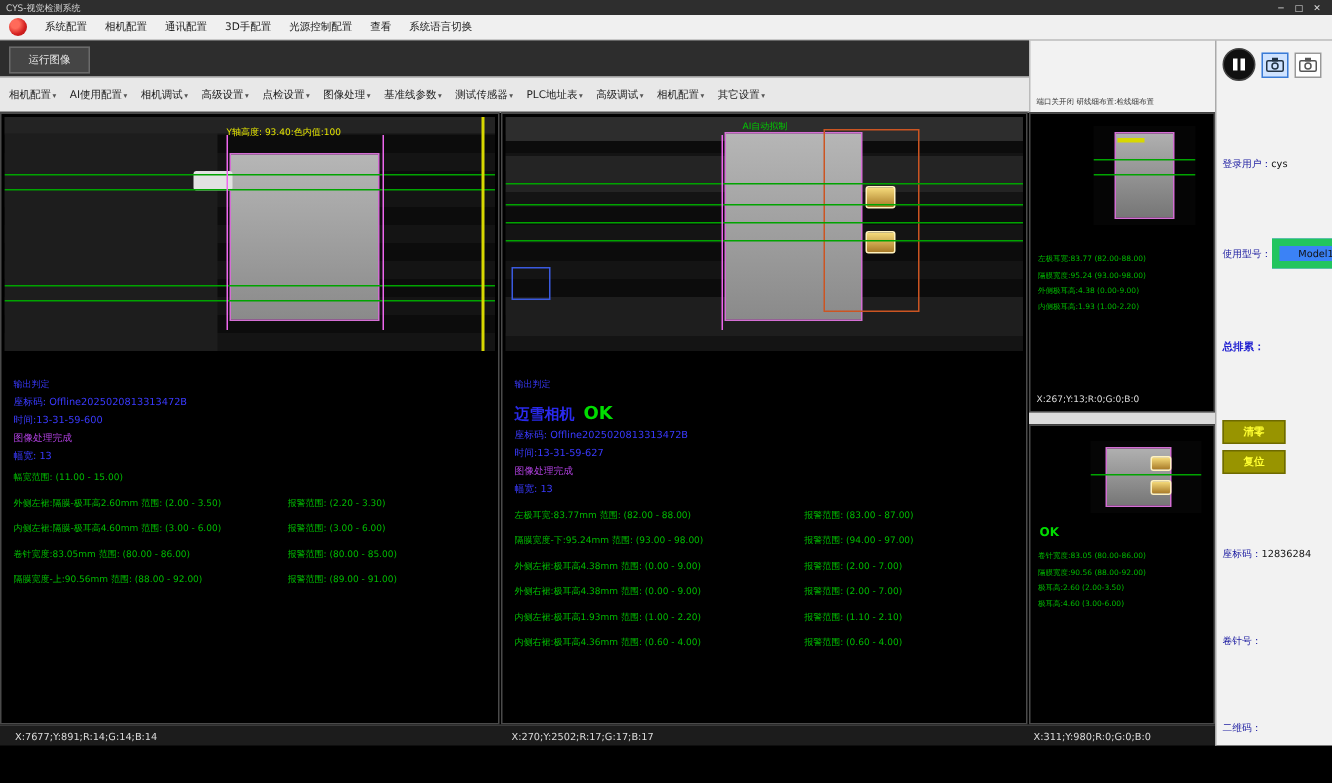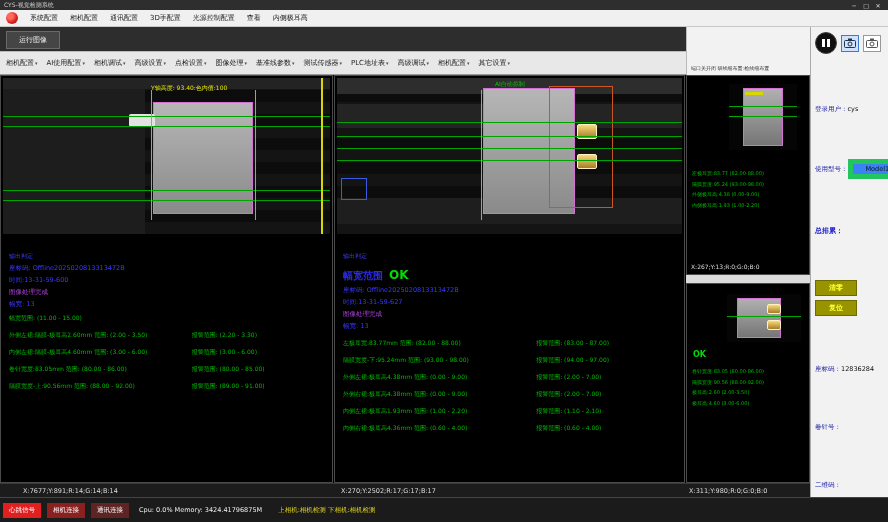--- a/index.html
+++ b/index.html
@@ -97,21 +97,21 @@
   .ybtn { width:42px; height:16px; margin-top:4px; background:#989400; color:#ffff30; font-weight:bold;
     font-size:7px; display:flex; align-items:center; justify-content:center; border:1px solid #6e6a00; }
   .info-spacer { flex:1; }
   .mini-status { font-size:5px; color:#333; white-space:nowrap; }
   .stats { margin-top:4px; font-size:5.5px; color:#222; line-height:1.55; word-break:break-all; }
 
   
   #coords-bar { position:absolute; left:0; top:483px; width:810px; height:14px; background:#1c1c1c;
     border-top:1px solid #3a3a3a; color:#ddd; font-size:6.5px; }
   #coords-bar span { position:absolute; top:3px; white-space:nowrap; }
-  #coords-left { left:23px;text-align:right; } #coords-center { left:341px; } #coords-right { left:689px; }
+  #coords-left { left:10px;text-align:right; } #coords-center { left:341px; } #coords-right { left:689px; }
 
   #bottom-bar { position:absolute; left:0; top:497px; width:888px; height:25px; background:#1b1b1b;
     border-top:1px solid #444; display:flex; align-items:center; gap:6px; padding:0 3px; }
   .sbtn { font-size:6.5px; color:#fff; padding:3px 6px; white-space:nowrap; }
   .sbtn.heart { background:#e02020; }
   .sbtn.cam   { background:#8a2020; }
   .sbtn.comm  { background:#5e2424; }
   .cpu-text { color:#eee; font-size:6.5px; white-space:nowrap; margin-left:4px; }
   .cam-check { color:#e0d020; font-size:6.5px; white-space:nowrap; margin-left:10px; }
 </style>
@@ -131,21 +131,21 @@
   <div id="menubar">
     <span class="logo"></span>
     <span class="menu-items" style="display:flex;gap:12px;">
 
     <span class="menu-item">系统配置</span>
         <span class="menu-item">相机配置</span>
         <span class="menu-item">通讯配置</span>
         <span class="menu-item">3D手配置</span>
         <span class="menu-item">光源控制配置</span>
         <span class="menu-item">查看</span>
-        <span class="menu-item">内侧极耳高</span>
+        <span class="menu-item">系统语言切换</span>
       </span>
   </div>
 
   <div id="tabstrip">
     <span class="tab">运行图像</span>
   </div>
 
   <div id="toolbar">
 
       <span class="tb-item"><span>相机配置</span><span class="caret">▾</span></span>
@@ -237,21 +237,21 @@
       <div class="hline" style="top:44px;"></div>
       <div class="hline" style="top:58px;"></div>
       <div class="hline" style="top:70px;"></div>
       <div class="hline" style="top:82px;"></div>
       <div class="vpink" style="left:144px;"></div>
       <div class="cam-overlay-text green" style="left:158px;top:2px;">AI自动拟制</div>
     </div>
     <div class="cam-text">
       <div class="judge">输出判定</div>
       <div class="result">
-        <span class="rtitle">幅宽范围</span><span class="ok">OK</span>
+        <span class="rtitle">迈雪相机</span><span class="ok">OK</span>
       </div>
       <div class="info-line">座标码: Offline2025020813313472B</div>
       <div class="info-line">时间:13-31-59-627</div>
       <div class="info-line process">图像处理完成</div>
       <div class="info-line">幅宽: 13</div>
       <div class="meas-list">
 
           <div class="meas-row">
             <span class="meas-text">左极耳宽:83.77mm 范围: (82.00 - 88.00)</span>
             <span class="meas-alarm">报警范围: (83.00 - 87.00)</span>
@@ -370,21 +370,14 @@
     <div class="mini-status">触控开关  报警显示  帘幕状态</div>
     <div class="stats">电芯计: 222, 故障检测阀值: 17, 故障分辨阀值: 0, 故障率; 2025.02.08-13:31:09:45, 0-cys一号上料机一图像处理耗时: 258.09ms</div>
   </div>
 
   <div id="coords-bar">
     <span id="coords-left">X:7677;Y:891;R:14;G:14;B:14</span>
     <span id="coords-center">X:270;Y:2502;R:17;G:17;B:17</span>
     <span id="coords-right">X:311;Y:980;R:0;G:0;B:0</span>
   </div>
 
-  <div id="bottom-bar">
-    <span class="sbtn heart">心跳信号</span>
-    <span class="sbtn cam">相机连接</span>
-    <span class="sbtn comm">通讯连接</span>
-    <span class="cpu-text">Cpu: 0.0% Memory: 3424.41796875M</span>
-    <span class="cam-check">上相机:相机检测    下相机:相机检测</span>
-  </div>
 
 </div>
 
 </body></html>

